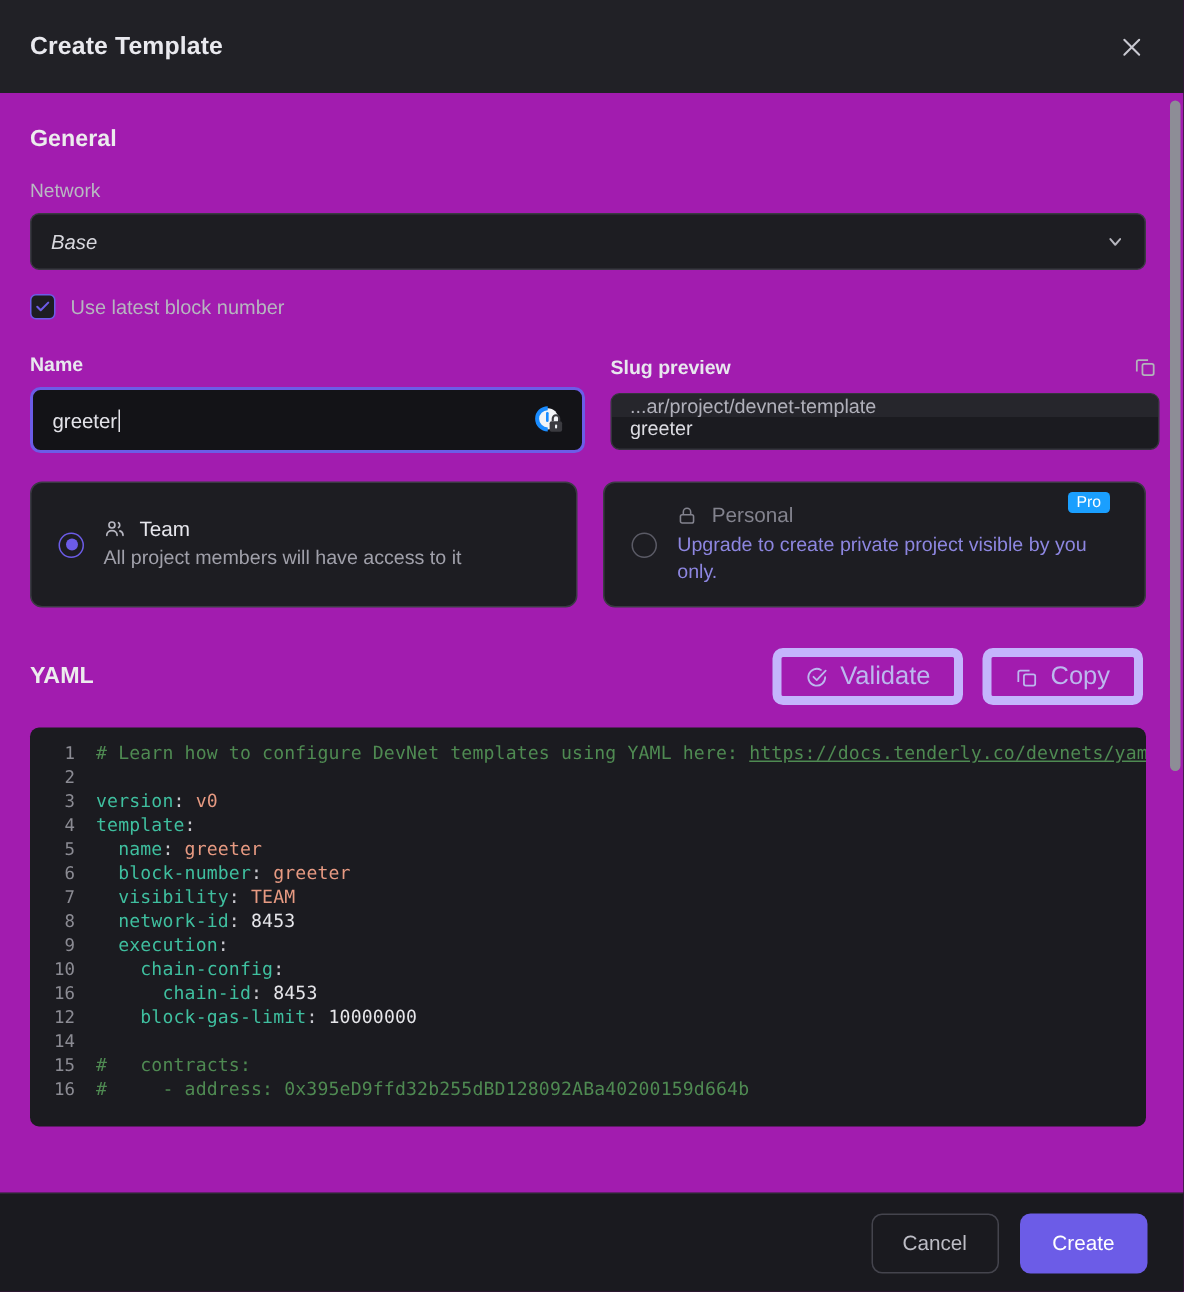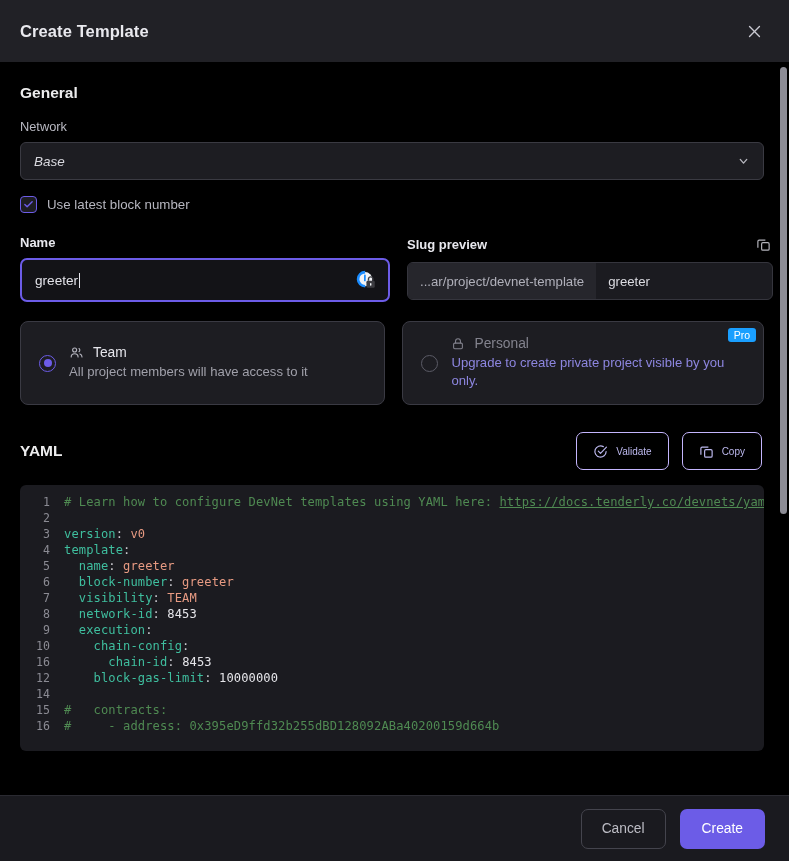--- a/index.html
+++ b/index.html
@@ -26,21 +26,21 @@
   .modal-title { font-size: 16.5px; font-weight: bold; color: #e9e9ee; letter-spacing: .1px; }
   .close-btn {
     width: 26px; height: 26px; display: flex; align-items: center; justify-content: center;
     color: #c9c9d1; cursor: pointer; background: none; border: none;
   }
 
   
   .modal-body {
     position: relative;
     flex: 1; overflow: hidden;
-    background: #000000;
+    background: #a21caf;
     padding: 22px 25px 0 20px;
   }
   .scrollbar-track {
     position: absolute; top: 3px; right: 2px; width: 7px; bottom: 0;
   }
   .scrollbar-thumb {
     position: absolute; top: 2px; left: 0; width: 7px; height: 447px;
     background: #8d8d96; border-radius: 4px;
   }
 
@@ -82,20 +82,21 @@
   .caret { display:inline-block; width:1px; height:15px; background:#e3e3e9; margin-left:1px; vertical-align:-2px; }
   .pw-icon { position: absolute; right: 12px; top: 50%; transform: translateY(-50%); width: 20px; height: 20px; }
 
   .slug-head { display:flex; align-items:center; justify-content:space-between; margin-bottom: 8px; }
   .copy-icon-btn { color:#b3b3bb; cursor:pointer; display:flex; padding:2px; }
 
   .slug-box {
     width: 366px; height: 38px; display: flex; align-items: stretch;
     border: 1px solid #35353d; border-radius: 6px; overflow: hidden;
     background: #1b1b20;
+    flex-direction: column;
   }
   .slug-prefix {
     background: #26262c; color: #b0b0ba; font-size: 13.2px;
     display: flex; align-items: center; padding: 0 12px;
   }
   .slug-value { color: #dcdce2; font-size: 13.2px; display:flex; align-items:center; padding: 0 12px; }
 
   
   .cards { display: flex; gap: 17px; margin-top: 19px; }
   .card {
@@ -111,37 +112,37 @@
     border: 1.7px solid #6c5ce7; display: flex; align-items: center; justify-content: center;
   }
   .radio .dot { width: 8px; height: 8px; border-radius: 50%; background: #6c5ce7; }
   .radio.off { border-color: #5b5b66; }
   .card-head { display: flex; align-items: center; gap: 9px; margin-bottom: 3px; }
   .card-title { font-size: 13.8px; color: #e6e6ec; }
   .card-title.dim { color: #83838e; }
   .card-desc { font-size: 13.1px; color: #a0a0aa; line-height: 1.35; }
   .card-desc.upgrade { color: #8d86e0; }
   .pro-badge {
-    position: absolute; top: 6px; right: 7px;
+    position: absolute; top: 6px; right: 23px;
     background: #1a9fff; color: #fff; font-size: 10.5px;
     padding: 1px 6px; border-radius: 3px; font-weight: normal;
   }
   .icon-dim { color: #83838e; display:flex; }
   .icon-mid { color: #b6b6c0; display:flex; }
 
   
   .yaml-head {
     display: flex; align-items: center; justify-content: space-between;
     margin-top: 27px; margin-bottom: 15px; padding-right: 2px;
   }
   .yaml-title { font-size: 15.5px; font-weight: bold; color: #ececed; }
   .yaml-actions { display: flex; gap: 13px; }
   .ghost-btn {
-    height: 38px; border: 1px solid #c4b5fd; border-radius: 7px;
-    background: transparent; color: #bcb8ee; font-size: 10px;
+    height: 38px; border: 6px solid #c4b5fd; border-radius: 7px;
+    background: transparent; color: #bcb8ee; font-size: 17px;
     display: flex; align-items: center; gap: 8px; padding: 0 16px; cursor: pointer;
     font-family: "Liberation Sans", sans-serif;
   }
 
   
   .editor {
     background: #1b1b20; border-radius: 6px;
     height: 266px; overflow: hidden; position: relative;
     padding: 9px 0 0 0;
   }

